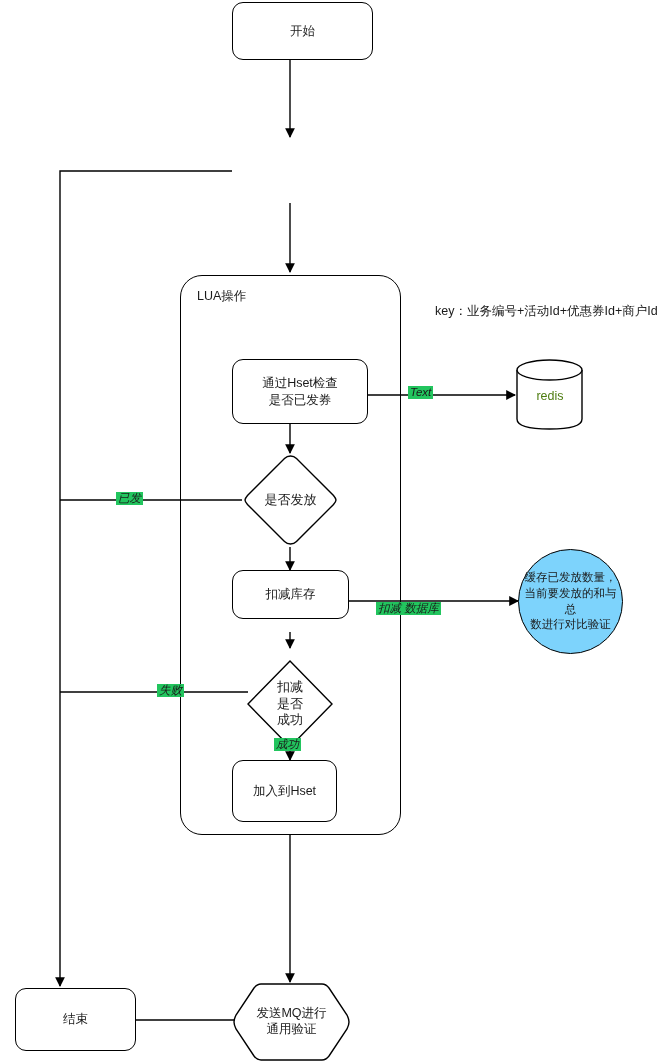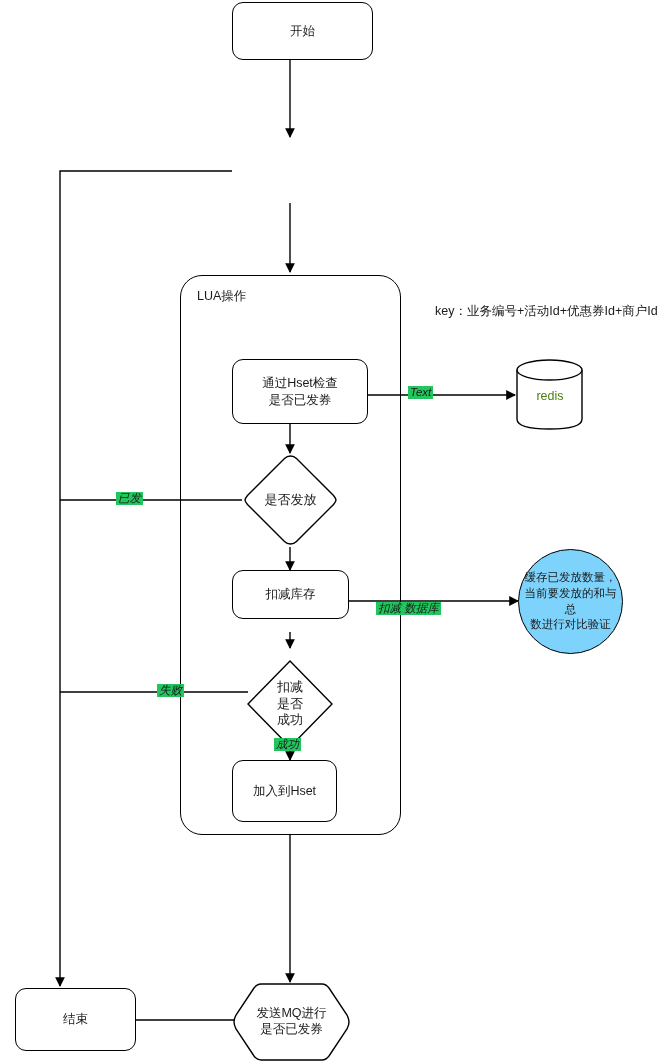--- a/index.html
+++ b/index.html
@@ -211,21 +211,21 @@
 
   <div class="node rounded" style="left:232px; top:760px; width:105px; height:62px;">
     <span>加入到Hset</span>
   </div>
 
   <div class="hexagon" style="left:233px; top:982px; width:117px; height:79px;">
     <svg width="117" height="79" viewBox="0 0 117 79">
       <path d="M 28 2 Q 24 2 21 6 L 3 33 Q 1 37 1 40 Q 1 43 3 47 L 21 74 Q 24 78 28 78 L 89 78 Q 93 78 96 74 L 114 47 Q 116 43 116 40 Q 116 37 114 33 L 96 6 Q 93 2 89 2 Z" fill="#ffffff" stroke="#000000" stroke-width="1.4"></path>
     </svg>
     <span class="hex-text">发送MQ进行
-是否已发券</span>
+通用验证</span>
   </div>
 
   <div class="node rounded" style="left:2px; top:988px; width:121px; height:63px;margin-left:13px;">
     <span>结束</span>
   </div>
 
   <div class="cylinder" style="left:515px; top:358px; width:70px; height:73px;">
     <svg width="70" height="73" viewBox="0 0 70 73">
       <path d="M 2 12 L 2 61 Q 2 71 34.5 71 Q 67 71 67 61 L 67 12" fill="#ffffff" stroke="#000000" stroke-width="1.4"></path>
       <ellipse cx="34.5" cy="12" rx="32.5" ry="10" fill="#ffffff" stroke="#000000" stroke-width="1.4"></ellipse>

